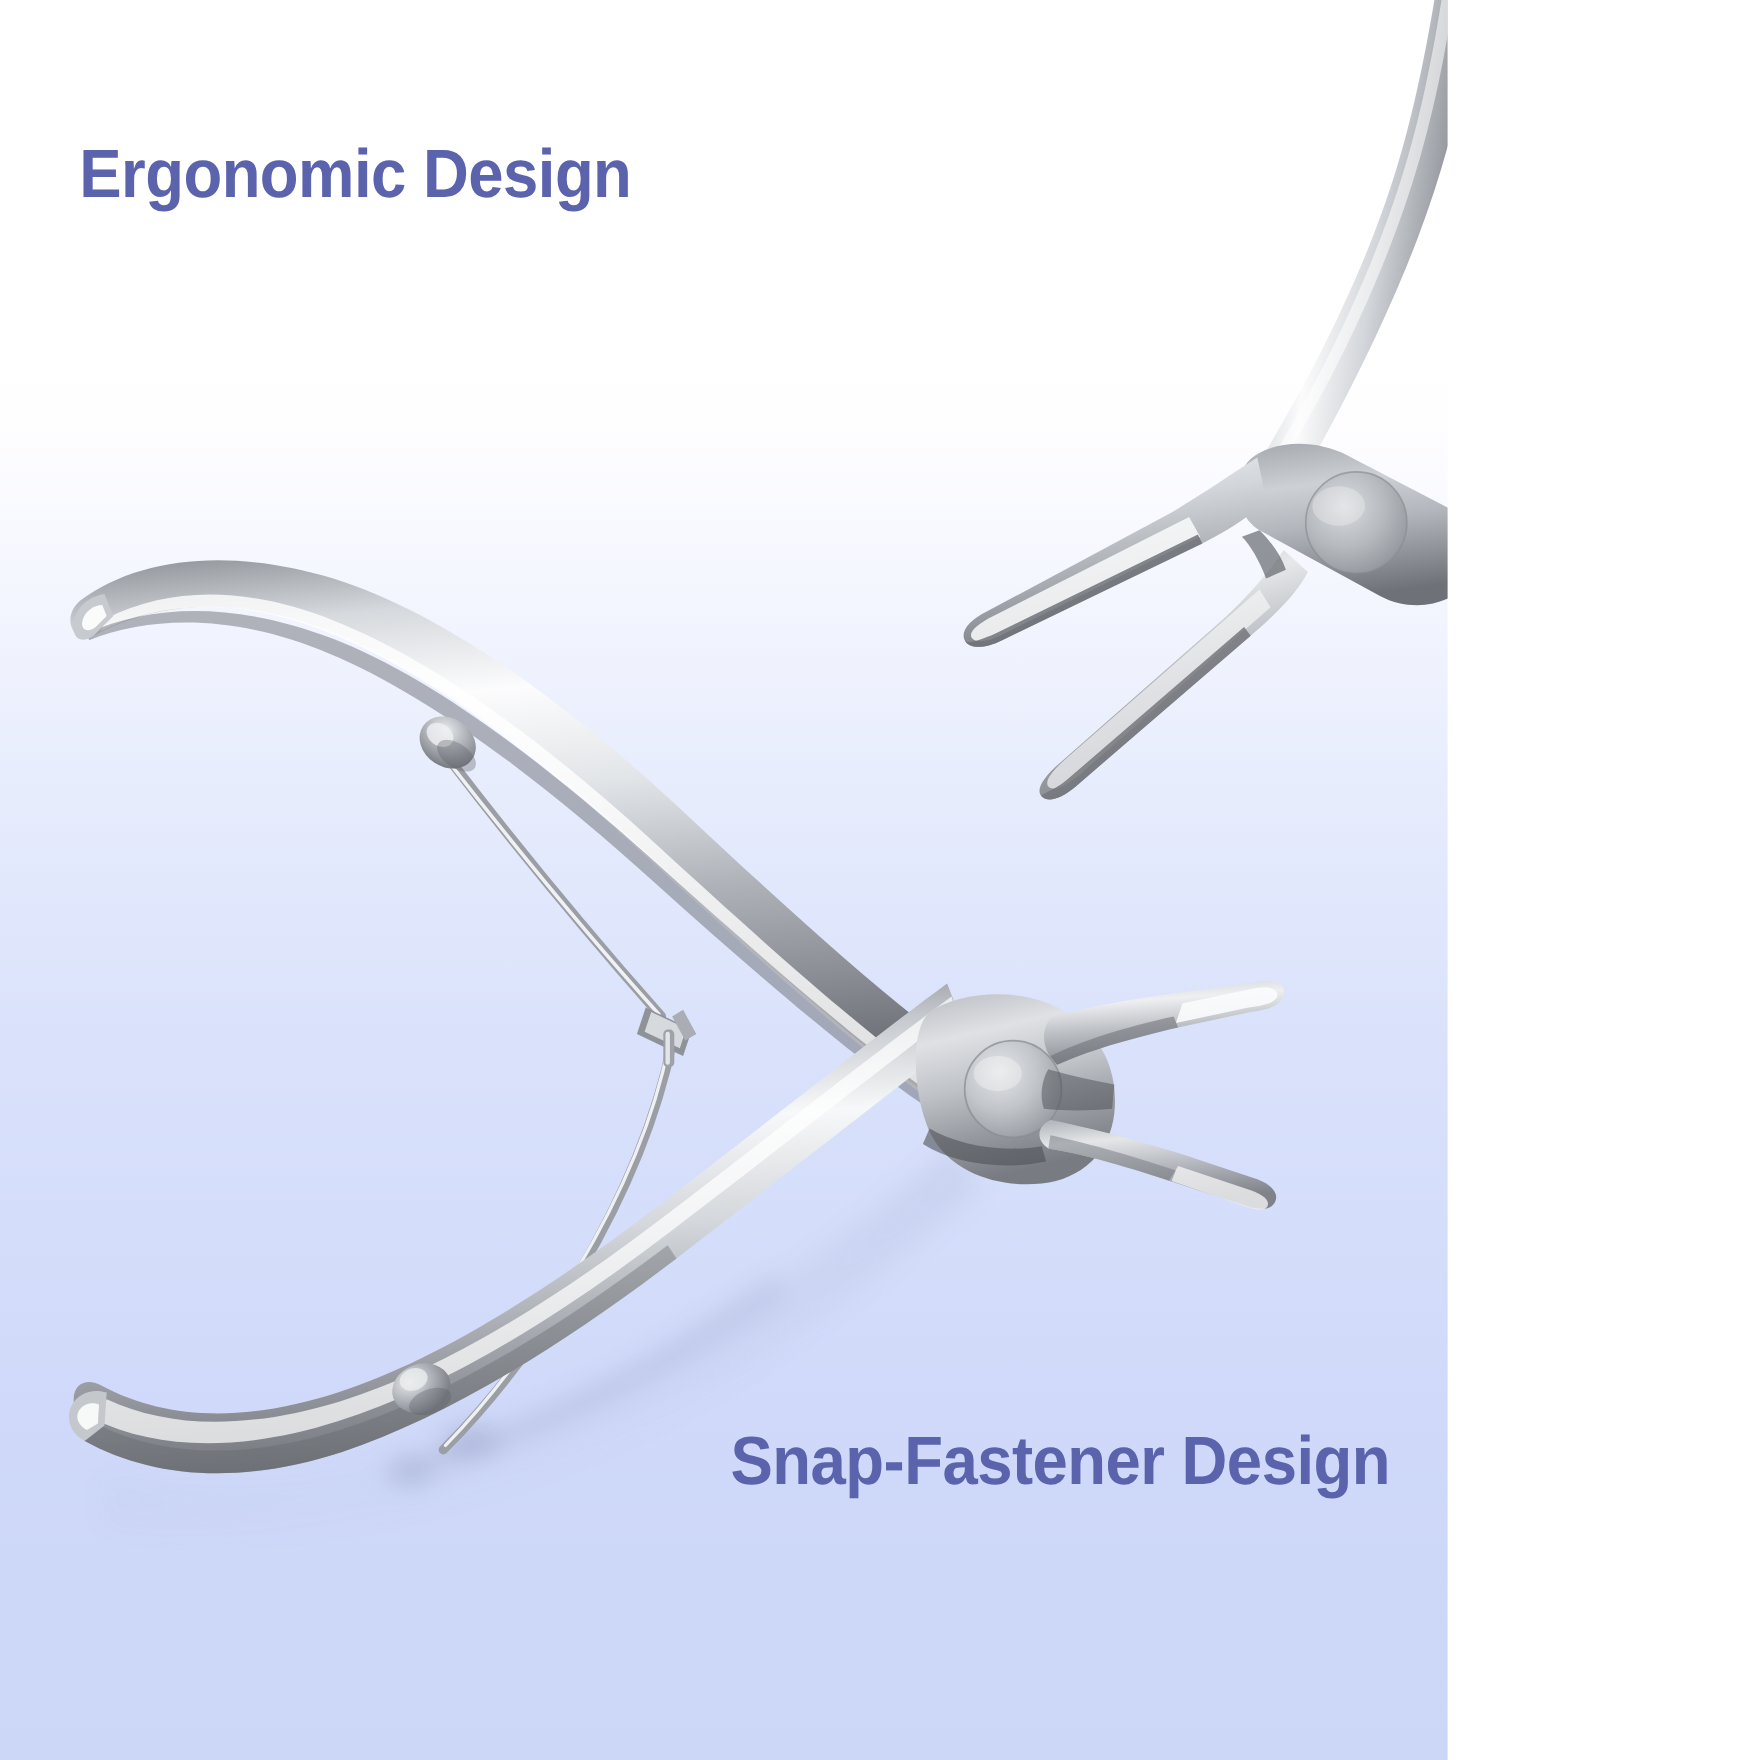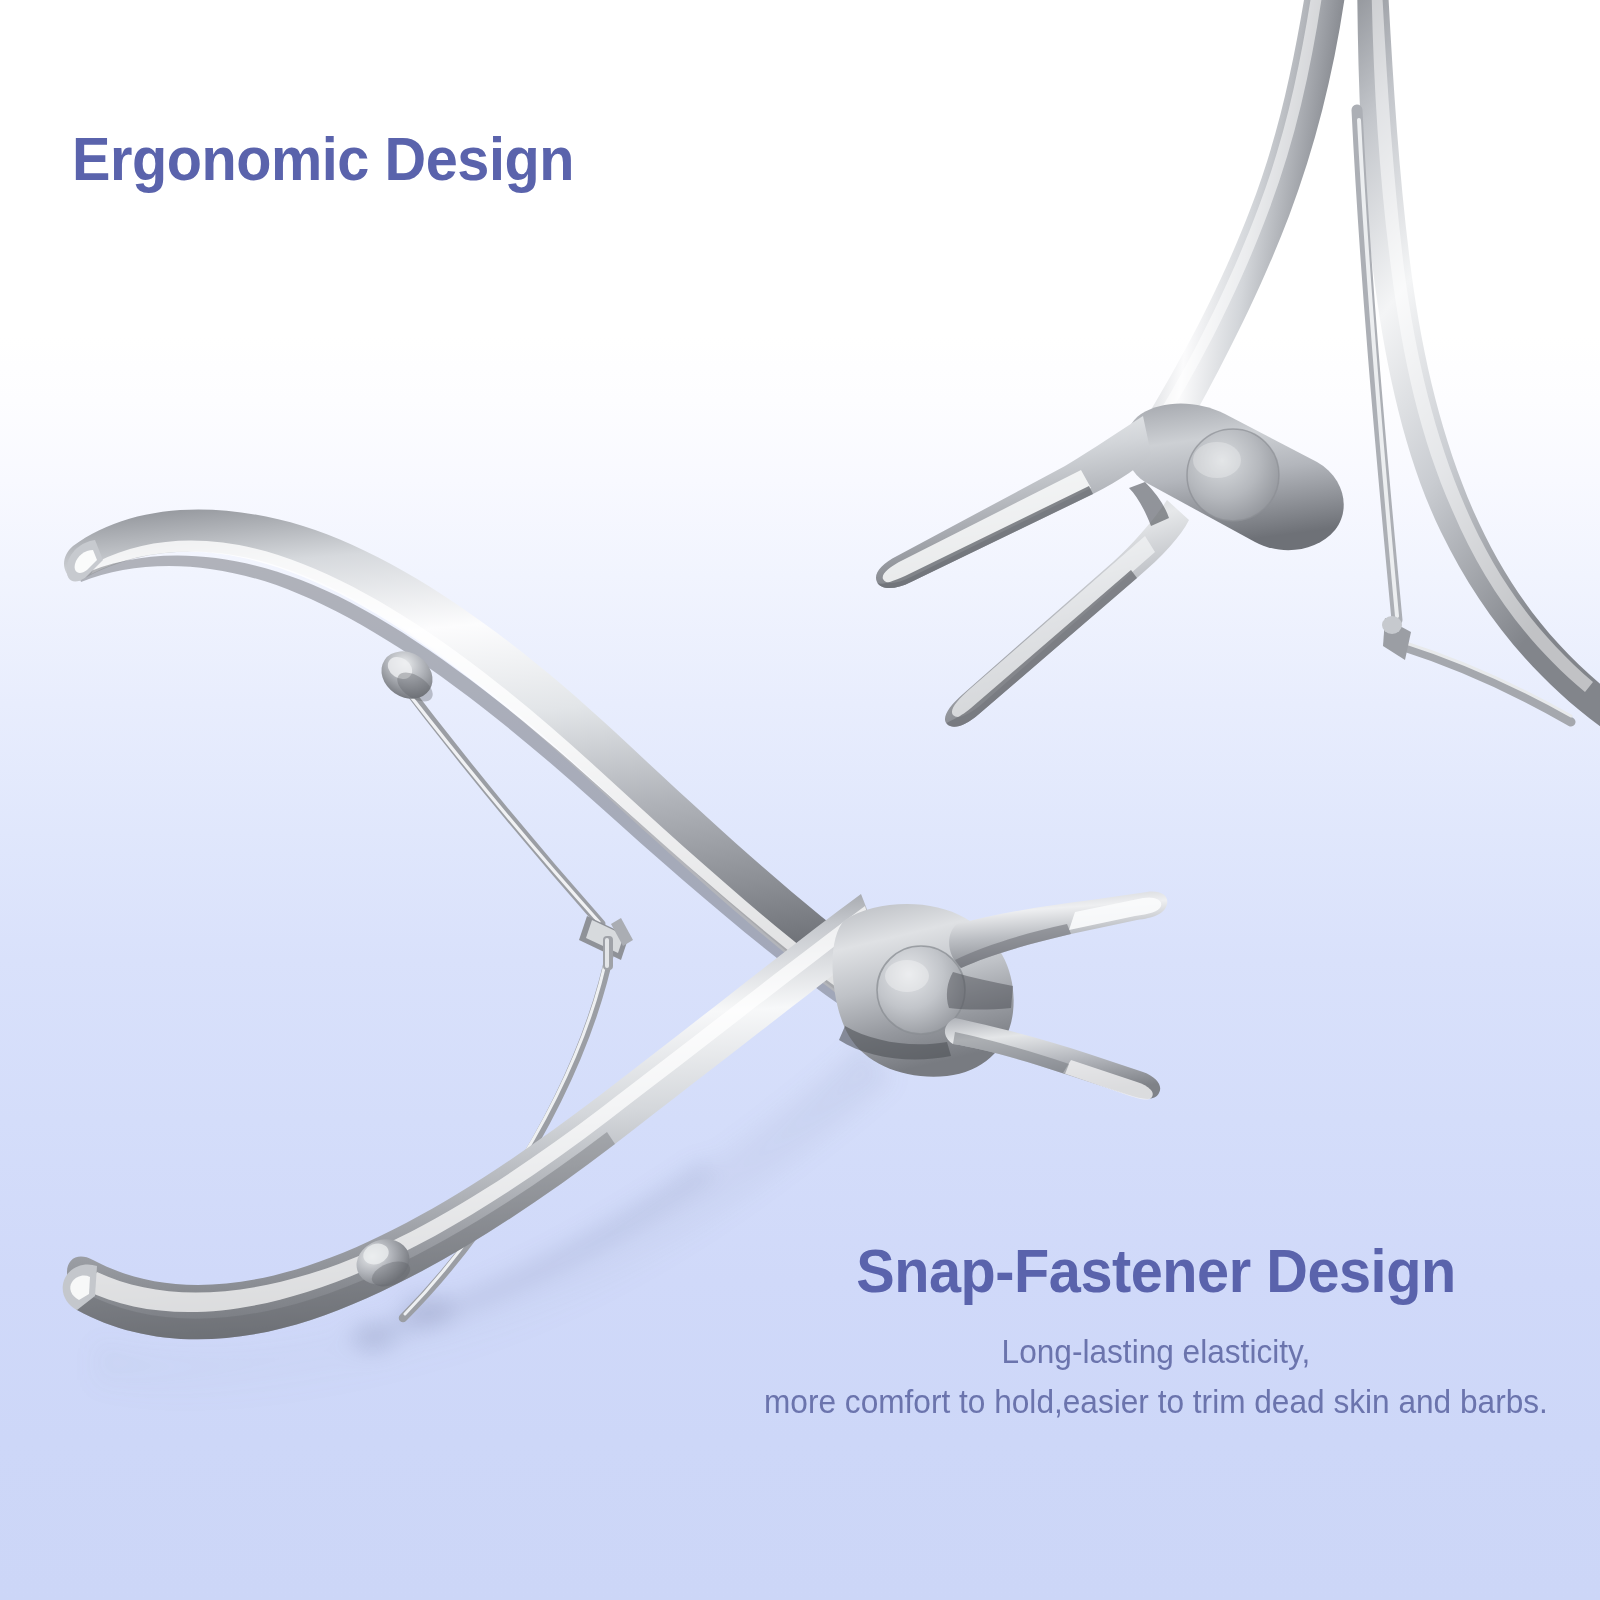--- a/index.html
+++ b/index.html
@@ -1,21 +1,21 @@
 <!DOCTYPE html>
 <html><head>
 <meta charset="utf-8">
 <style>
   html, body {
     margin: 0; padding: 0;
     background: #ffffff;
   }
   #stage {
     position: relative;
-    width: 1600px;
+    width: 1316px;
     height: 1600px;
     overflow: hidden;
     font-family: "Liberation Sans", sans-serif;
     background: linear-gradient(to bottom,
         #ffffff 0%,
         #ffffff 21%,
         #fdfdff 25%,
         #f8f9ff 30%,
         #f1f4fe 36%,
         #e8edfd 44%,
@@ -41,21 +41,21 @@
     color: #6b74ad;
     white-space: nowrap;
     transform: scaleX(0.93);
   }
 
   #tl-block { left: 72px; top: 126px; transform-origin: left top; }
   #tl-block .heading { font-size: 62px; line-height: 66px; transform-origin: left center; }
   #tl-block .body-line { font-size: 34px; line-height: 50px; transform-origin: left center; }
   #tl-sub { margin-top: 16px; }
 
-  #br-block { right: 52px; top: 1238px; text-align: center; transform-origin: right top; }
+  #br-block { right: 52px; top: 1296px; text-align: right; transform-origin: right top; }
   #br-block .heading { font-size: 62px; line-height: 66px; transform-origin: right center; }
   #br-block .body-line { font-size: 34px; line-height: 50px; transform-origin: right center; }
   #br-sub { margin-top: 22px; }
 
   
   .tool-svg { position: absolute; overflow: visible; }
   #tool-main { left: 55px; top: 520px; }
   #tool-top  { left: 845px; top: -30px; }
   svg { display: block; }
 </style>
@@ -323,19 +323,15 @@
     <path d="M 898 452 C 918 458, 938 462, 958 466 L 956 488 C 934 490, 912 490, 894 488
              C 890 476, 892 462, 898 452 Z" fill="#42454b" opacity="0.45"></path>
   </svg>
 
   <div id="tl-block" class="tx-block">
     <div class="heading">Ergonomic Design</div>
   </div>
 
   <div id="br-block" class="tx-block">
     <div class="heading">Snap-Fastener Design</div>
-    <div id="br-sub">
-      <div class="body-line">Long-lasting elasticity,</div>
-      <div class="body-line">more comfort to hold,easier to trim dead skin and barbs.</div>
-    </div>
   </div>
 
 </div>
 
 </body></html>

